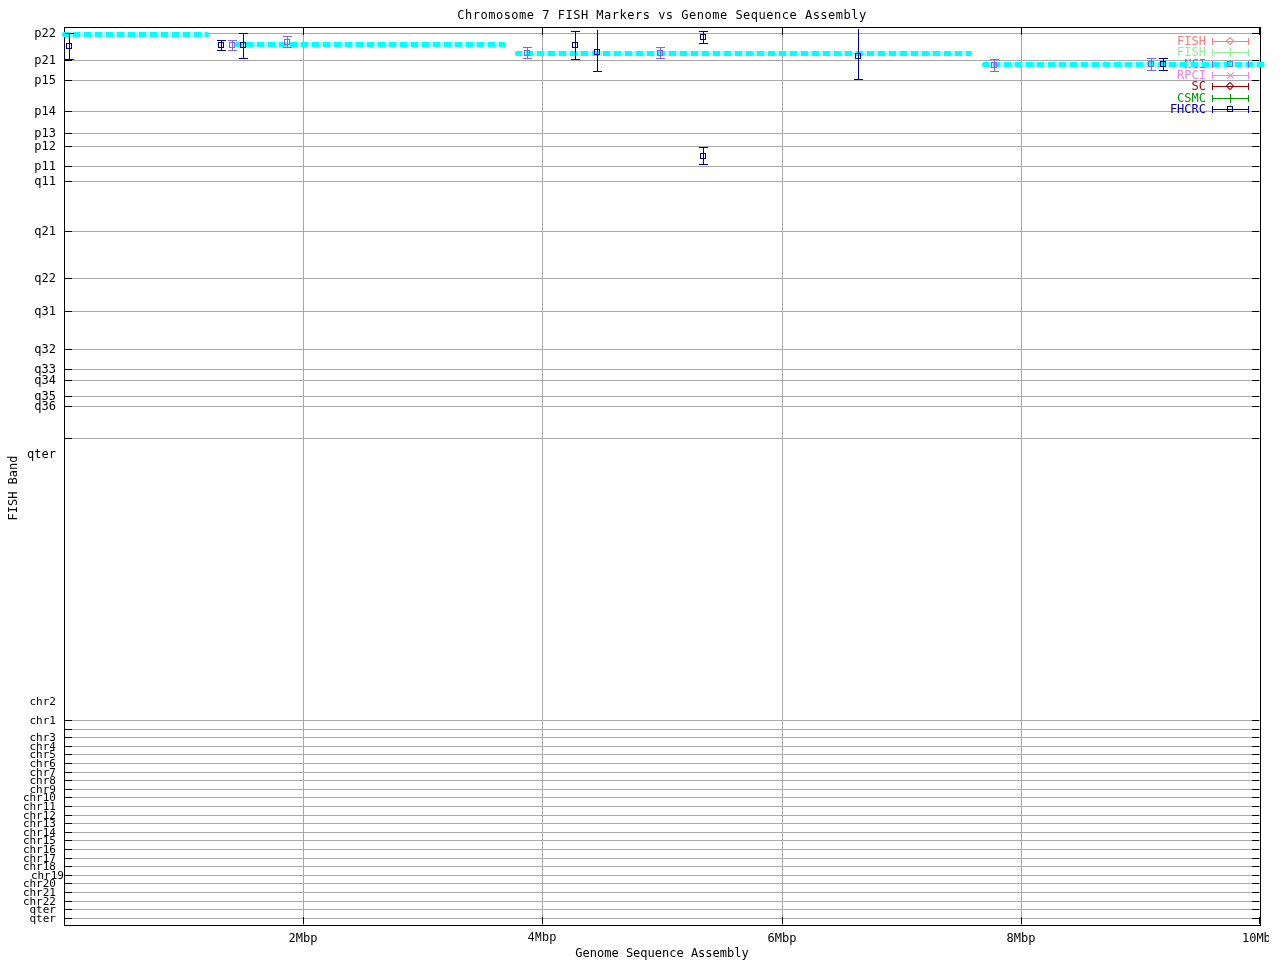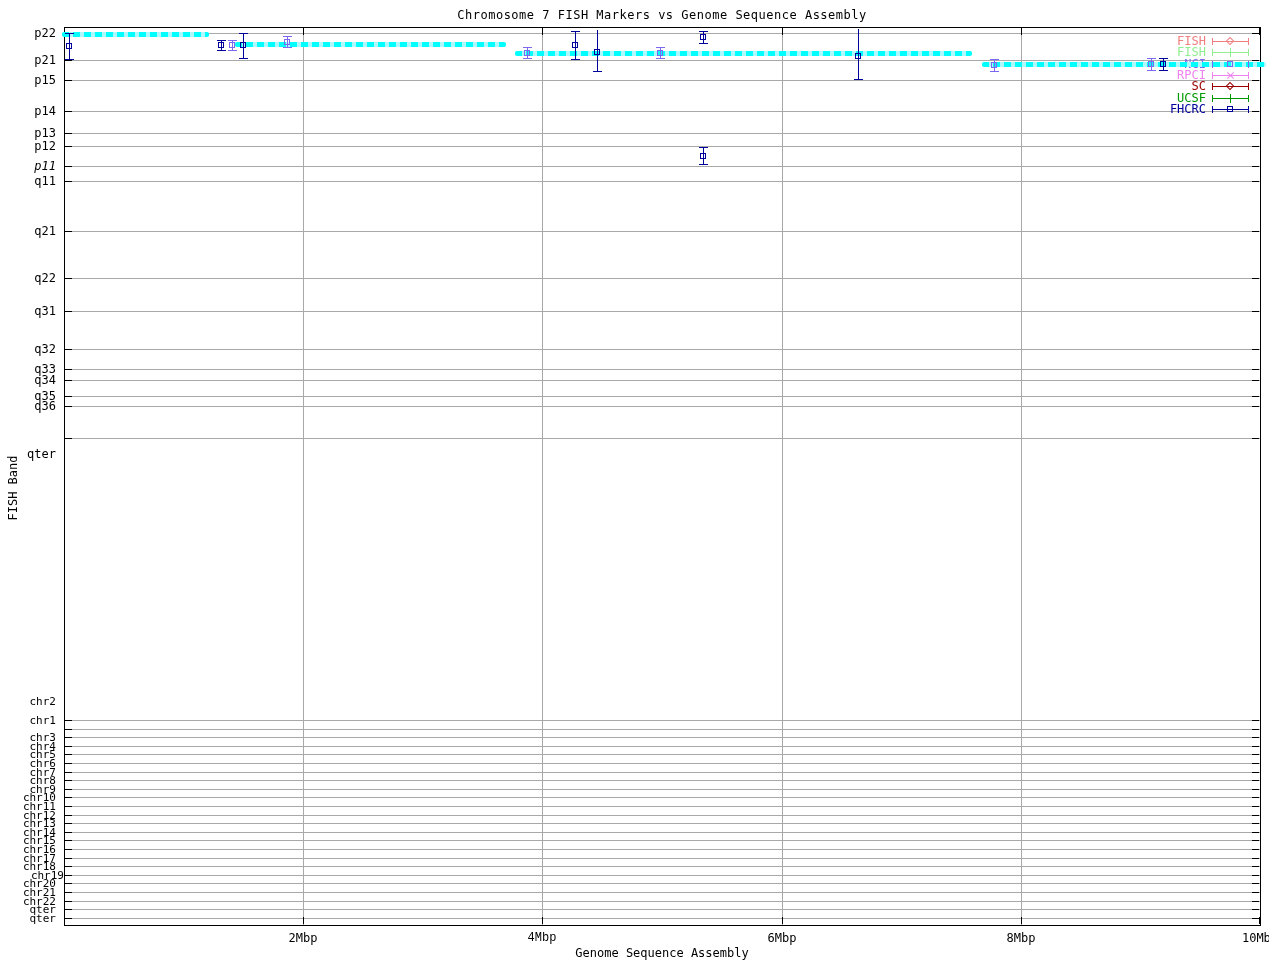--- a/index.html
+++ b/index.html
@@ -97,21 +97,21 @@
       <div class="tick" style="left: 1252px; top: 111px; width: 7px; height: 1px;"></div>
       <div class="ytlab" style="left: 8px; top: 105px;">p14</div>
       <div class="tick" style="left: 65px; top: 133px; width: 7px; height: 1px;"></div>
       <div class="tick" style="left: 1252px; top: 133px; width: 7px; height: 1px;"></div>
       <div class="ytlab" style="left: 8px; top: 127px;">p13</div>
       <div class="tick" style="left: 65px; top: 146px; width: 7px; height: 1px;"></div>
       <div class="tick" style="left: 1252px; top: 146px; width: 7px; height: 1px;"></div>
       <div class="ytlab" style="left: 8px; top: 140px;">p12</div>
       <div class="tick" style="left: 65px; top: 166px; width: 7px; height: 1px;"></div>
       <div class="tick" style="left: 1252px; top: 166px; width: 7px; height: 1px;"></div>
-      <div class="ytlab" style="left: 8px; top: 160px; font-style: italic;">p11</div>
+      <div class="ytlab" style="left: 8px; top: 160px;">p11</div>
       <div class="tick" style="left: 65px; top: 181px; width: 7px; height: 1px;"></div>
       <div class="tick" style="left: 1252px; top: 181px; width: 7px; height: 1px;"></div>
       <div class="ytlab" style="left: 8px; top: 175px;">q11</div>
       <div class="tick" style="left: 65px; top: 231px; width: 7px; height: 1px;"></div>
       <div class="tick" style="left: 1252px; top: 231px; width: 7px; height: 1px;"></div>
       <div class="ytlab" style="left: 8px; top: 225px;">q21</div>
       <div class="tick" style="left: 65px; top: 278px; width: 7px; height: 1px;"></div>
       <div class="tick" style="left: 1252px; top: 278px; width: 7px; height: 1px;"></div>
       <div class="ytlab" style="left: 8px; top: 272px;">q22</div>
       <div class="tick" style="left: 65px; top: 311px; width: 7px; height: 1px;"></div>
@@ -235,21 +235,21 @@
       <div class="ebar" style="left: 1212px; top: 61px; height: 7px; background: rgb(123, 104, 238);"></div>
       <div class="ebar" style="left: 1248px; top: 61px; height: 7px; background: rgb(123, 104, 238);"></div>
       <div class="legtxt" style="left: 1096px; top: 69px; color: rgb(238, 130, 238);">RPCI</div>
       <div class="legline" style="left: 1212px; top: 75px; width: 36px; background: rgb(238, 130, 238);"></div>
       <div class="ebar" style="left: 1212px; top: 72px; height: 7px; background: rgb(238, 130, 238);"></div>
       <div class="ebar" style="left: 1248px; top: 72px; height: 7px; background: rgb(238, 130, 238);"></div>
       <div class="legtxt" style="left: 1096px; top: 80px; color: rgb(153, 0, 0);">SC</div>
       <div class="legline" style="left: 1212px; top: 86px; width: 36px; background: rgb(153, 0, 0);"></div>
       <div class="ebar" style="left: 1212px; top: 83px; height: 7px; background: rgb(153, 0, 0);"></div>
       <div class="ebar" style="left: 1248px; top: 83px; height: 7px; background: rgb(153, 0, 0);"></div>
-      <div class="legtxt" style="left: 1096px; top: 92px; color: rgb(0, 153, 0);">UCSF</div>
+      <div class="legtxt" style="left: 1096px; top: 92px; color: rgb(0, 153, 0);">CSMC</div>
       <div class="legline" style="left: 1212px; top: 98px; width: 36px; background: rgb(0, 153, 0);"></div>
       <div class="ebar" style="left: 1212px; top: 95px; height: 7px; background: rgb(0, 153, 0);"></div>
       <div class="ebar" style="left: 1248px; top: 95px; height: 7px; background: rgb(0, 153, 0);"></div>
       <div class="legtxt" style="left: 1096px; top: 103px; color: rgb(0, 0, 155);">FHCRC</div>
       <div class="legline" style="left: 1212px; top: 109px; width: 36px; background: rgb(0, 0, 155);"></div>
       <div class="ebar" style="left: 1212px; top: 106px; height: 7px; background: rgb(0, 0, 155);"></div>
       <div class="ebar" style="left: 1248px; top: 106px; height: 7px; background: rgb(0, 0, 155);"></div>
       <div class="seg" style="left: 61.8px; top: 31.5px; width: 147.133px;"></div>
       <div class="seg" style="left: 235.249px; top: 42px; width: 270.341px;"></div>
       <div class="seg" style="left: 515.16px; top: 50.5px; width: 456.948px;"></div>

